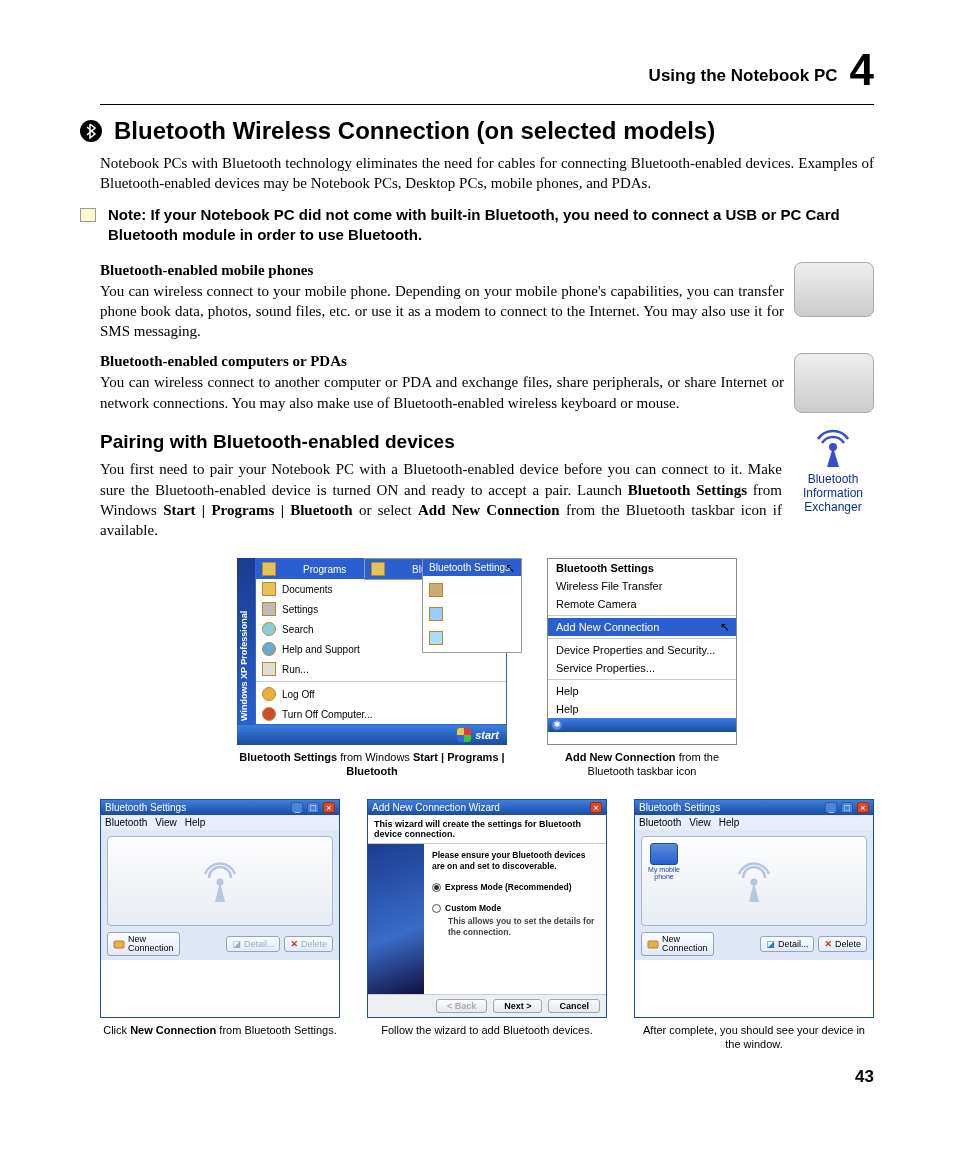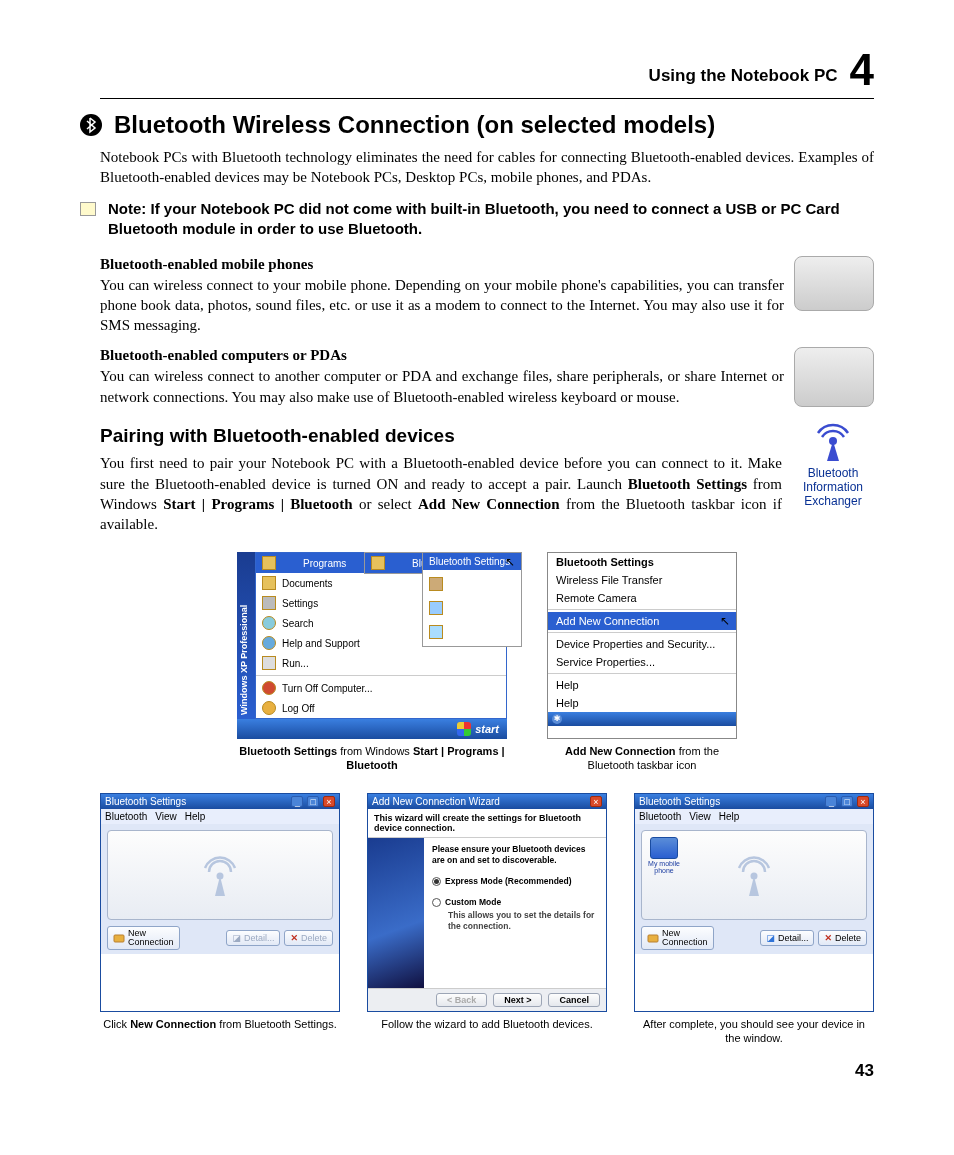--- a/index.html
+++ b/index.html
@@ -9,21 +9,21 @@
     color: #000;
     width: 954px;
     margin: 0 auto;
     padding: 50px 80px 40px 100px;
   }
   .header-row {
     display: flex;
     justify-content: flex-end;
     align-items: flex-end;
     border-bottom: 1.5px solid #000;
-    padding-bottom: 8px;
+    padding-bottom: 14px;
     margin-bottom: 12px;
   }
   .header-text {
     font-family: Helvetica, Arial, sans-serif;
     font-weight: bold;
     font-size: 17px;
     padding-bottom: 4px;
     padding-right: 12px;
   }
   .header-number {
@@ -536,26 +536,26 @@
         <div class="sm-item">
             <span class="sm-icon round" style="background:#6ad"></span>
             <span>Help and Support</span>
           </div>
         <div class="sm-item">
             <span class="sm-icon" style="background:#ddd"></span>
             <span>Run...</span>
           </div>
         <div class="cm-sep"></div>
         <div class="sm-item">
+            <span class="sm-icon round" style="background:#e8b040"></span>
+            <span>Log Off</span>
+          </div>
+        <div class="sm-item">
             <span class="sm-icon round" style="background:#d04a30"></span>
             <span>Turn Off Computer...</span>
-          </div>
-        <div class="sm-item">
-            <span class="sm-icon round" style="background:#e8b040"></span>
-            <span>Log Off</span>
           </div>
       </div>
     </div>
     <div class="startbar">
         <span>start</span>
       </div>
   </div>
 
   <div class="contextmenu">
     <div class="cm-item" style="font-weight:bold">Bluetooth Settings</div>

